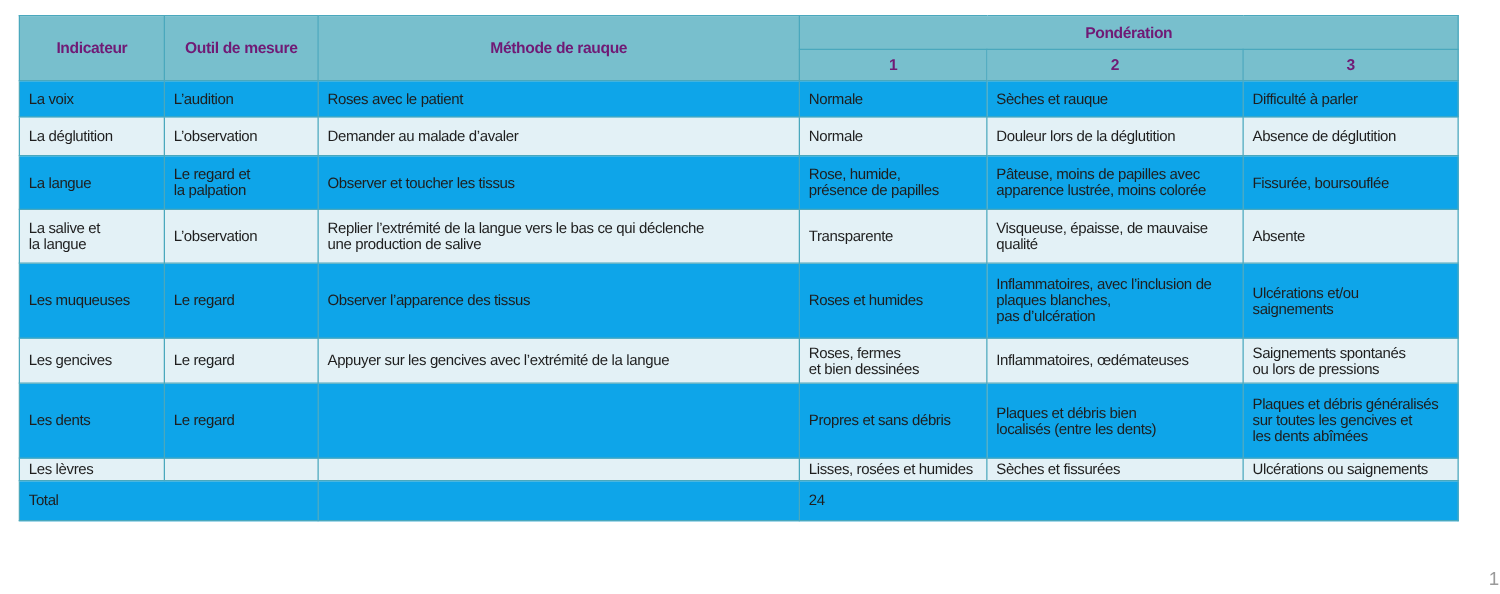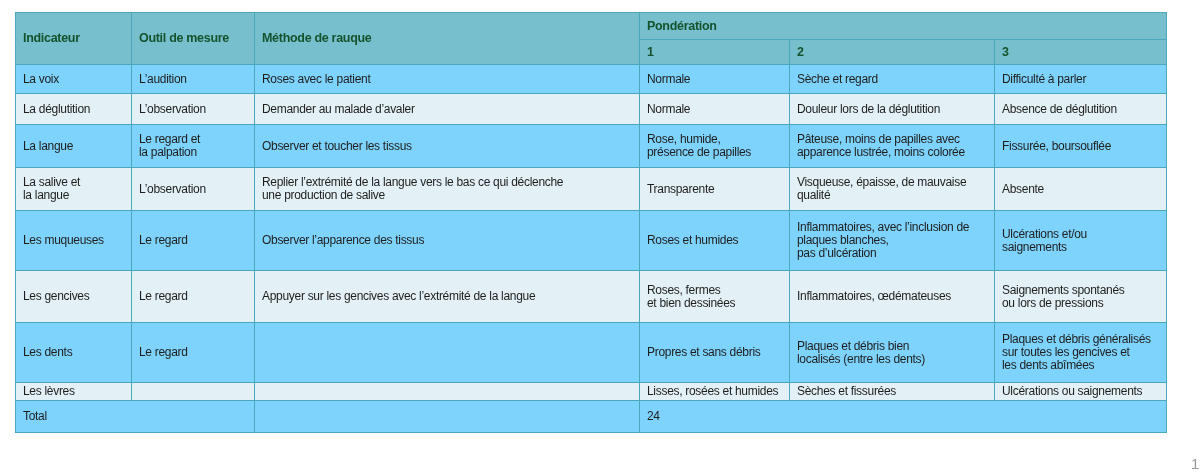--- a/index.html
+++ b/index.html
@@ -8,27 +8,27 @@
   table.grid {
     position: absolute; left: 15px; top: 12px; width: 1151px;
     border-collapse: collapse; table-layout: fixed;
     font-size: 12px; color: #1e1e1e; letter-spacing: -0.3px;
   }
   table.grid td, table.grid th {
     border: 1px solid #4aa8bd; padding: 0 7px; vertical-align: middle;
     text-align: left; line-height: 13px; font-weight: normal;
   }
   table.grid th {
-    background: #78bfcd; color: #14532d; font-weight: bold; font-size: 12.5px;
+    background: #78bfcd; color: #701a75; font-weight: bold; font-size: 12.5px; text-align: center;
   }
   th.pond { text-align: center; }
   tr.h1 { height: 27px; }
   tr.h2 { height: 25px; }
   tr.alt td { background: #e3f1f6; }
-  tr.white td { background: #7dd3fc; }
+  tr.white td { background: #0ea5e9; }
   td.total-val { text-align: center; }
   .page-num { position: absolute; left: 1191px; top: 455px; font-size: 15px;
               color: #9a9a9a; }
 </style>
 </head>
 <body>
 
 <table class="grid">
   <colgroup>
     <col style="width:116px">
@@ -50,21 +50,21 @@
     <th>2</th>
     <th>3</th>
   </tr>
   </tbody>
     <tbody id="rows">
       <tr class="white" style="height: 29px;">
         <td>La voix</td>
         <td>L’audition</td>
         <td>Roses avec le patient</td>
         <td>Normale</td>
-        <td>Sèche et regard</td>
+        <td>Sèches et rauque</td>
         <td>Difficulté à parler</td>
       </tr>
       <tr class="alt" style="height: 31px;">
         <td>La déglutition</td>
         <td>L’observation</td>
         <td>Demander au malade d’avaler</td>
         <td>Normale</td>
         <td>Douleur lors de la déglutition</td>
         <td>Absence de déglutition</td>
       </tr>
@@ -85,21 +85,21 @@
         <td>Absente</td>
       </tr>
       <tr class="white" style="height: 60px;">
         <td>Les muqueuses</td>
         <td>Le regard</td>
         <td>Observer l’apparence des tissus</td>
         <td>Roses et humides</td>
         <td>Inflammatoires, avec l’inclusion de<br>plaques blanches,<br>pas d’ulcération</td>
         <td>Ulcérations et/ou<br>saignements</td>
       </tr>
-      <tr class="alt" style="height: 52px;">
+      <tr class="alt" style="height: 36px;">
         <td>Les gencives</td>
         <td>Le regard</td>
         <td>Appuyer sur les gencives avec l’extrémité de la langue</td>
         <td>Roses, fermes<br>et bien dessinées</td>
         <td>Inflammatoires, œdémateuses</td>
         <td>Saignements spontanés<br>ou lors de pressions</td>
       </tr>
       <tr class="white" style="height: 60px;">
         <td>Les dents</td>
         <td>Le regard</td>

